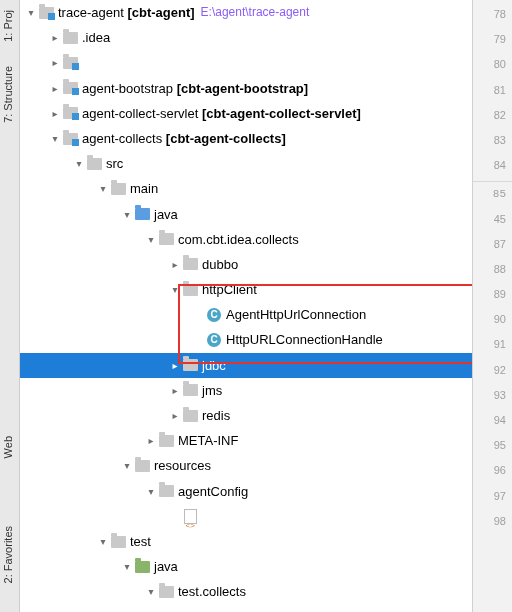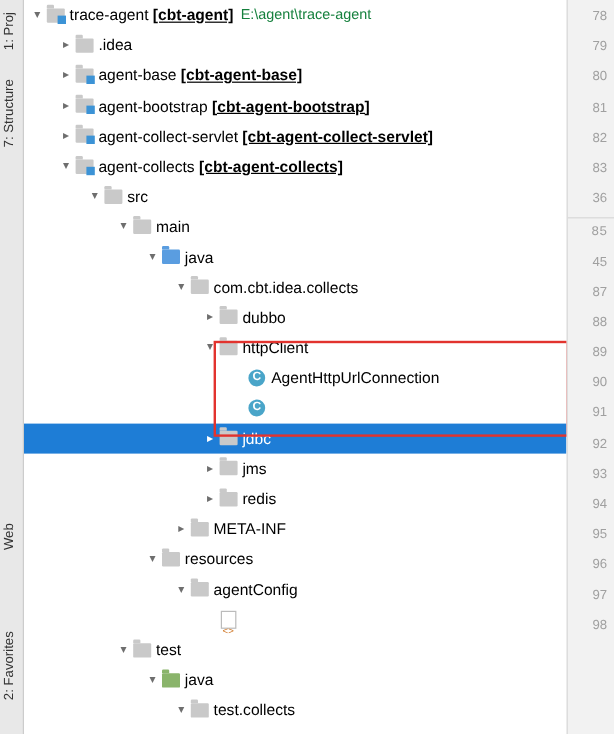--- a/index.html
+++ b/index.html
@@ -133,22 +133,22 @@
       border:1px solid #bbb;
       position:relative;
     }
     .xml-file::after{
       content:"<>";
       position:absolute;
       left:1px; top:3px;
       font-size:8px;
       color:#d17a2a;
     }
-    .label b { font-weight:bold;text-decoration:underline; }
-    .path { color:#15803d; margin-left:6px; font-size:12px; }
+    .label b { font-weight:bold; }
+    .path { color:#8b5cf6; margin-left:6px; font-size:12px; }
     .highlight-box {
       position:absolute;
       left: 158px;
       top: 284px;
       width: 296px;
       height: 80px;
       border: 2px solid #e2332e;
       pointer-events:none;
     }
   </style>
@@ -170,21 +170,21 @@
     </div>
 </div>
 
 <div class="gutter">
   <div>78</div>
   <div>79</div>
   <div>80</div>
   <div>81</div>
   <div>82</div>
   <div>83</div>
-  <div>36</div>
+  <div>84</div>
   <div class="gutter-sep">85</div>
   <div>45</div>
   <div>87</div>
   <div>88</div>
   <div>89</div>
   <div>90</div>
   <div>91</div>
   <div>92</div>
   <div>93</div>
   <div>94</div>
@@ -214,21 +214,20 @@
       </span>
     <span class="label">.idea</span>
   </div>
 
   <div class="row">
     <span class="indent" style="width:28px"></span>
     <span class="arrow">▸</span>
     <span class="icon">
         <span class="folder module"></span>
       </span>
-    <span class="label"><span>agent-base</span> <b>[cbt-agent-base]</b></span>
   </div>
 
   <div class="row">
     <span class="indent" style="width:28px"></span>
     <span class="arrow">▸</span>
     <span class="icon">
         <span class="folder module"></span>
       </span>
     <span class="label"><span>agent-bootstrap</span> <b>[cbt-agent-bootstrap]</b></span>
   </div>
@@ -311,20 +310,21 @@
         <span class="class-circle">C</span>
       </span>
     <span class="label">AgentHttpUrlConnection</span>
   </div>
 
   <div class="row">
     <span class="indent" style="width:186px"></span>
     <span class="icon">
         <span class="class-circle">C</span>
       </span>
+    <span class="label">HttpURLConnectionHandle</span>
   </div>
 
   <div class="row selected">
     <span class="indent" style="width:148px"></span>
     <span class="arrow">▸</span>
     <span class="icon">
         <span class="folder pkg"></span>
       </span>
     <span class="label">jdbc</span>
   </div>

